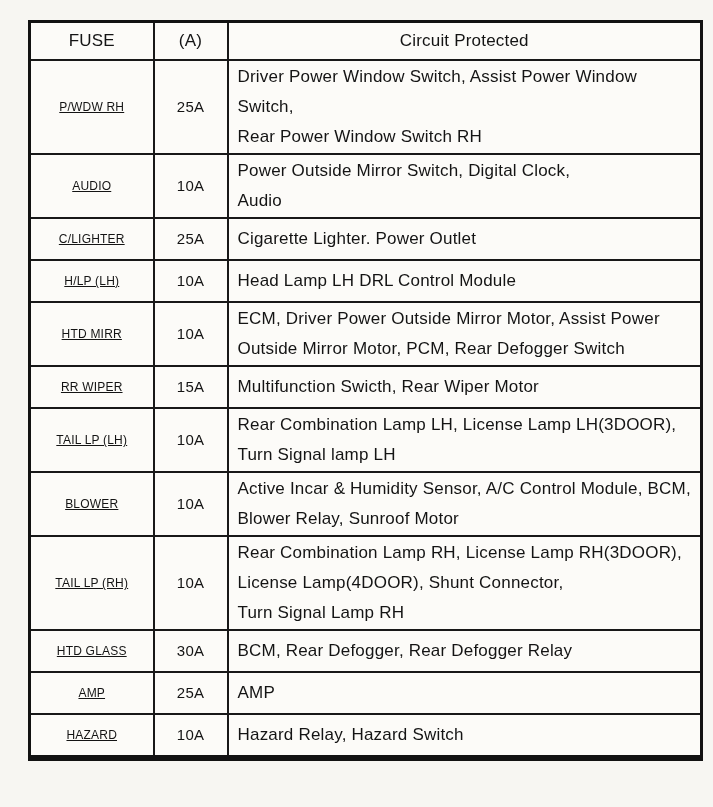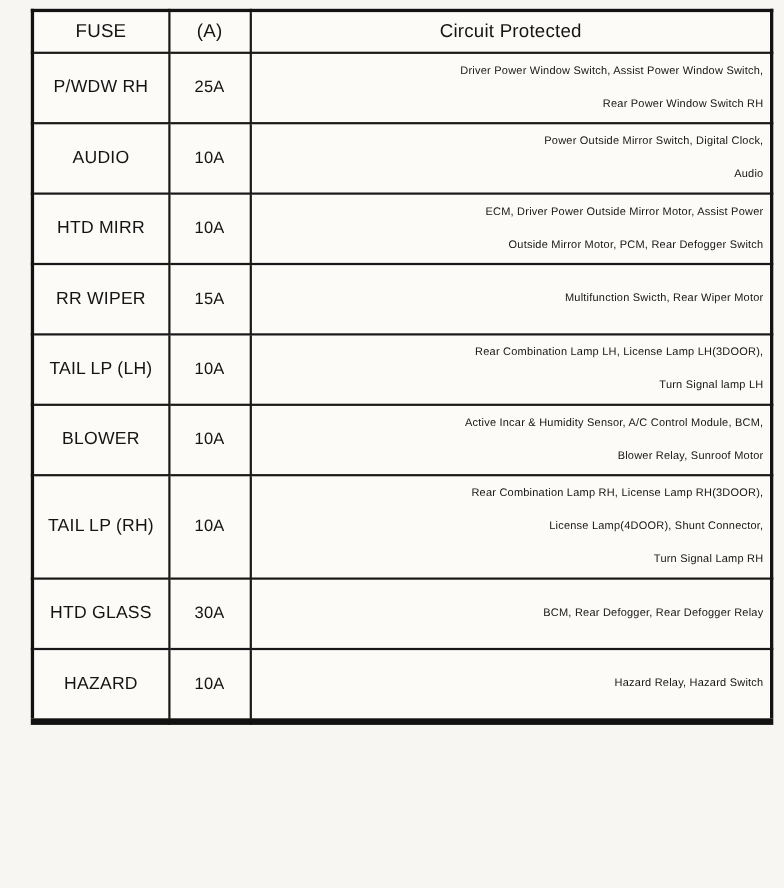--- a/index.html
+++ b/index.html
@@ -14,20 +14,21 @@
   }
   .page {
     position: relative;
     width: 713px;
     height: 668px;
     
     background:
       radial-gradient(circle at 18% 64%, rgba(0,0,0,0.025) 0 1px, transparent 2px),
       radial-gradient(circle at 72% 23%, rgba(0,0,0,0.02) 0 1px, transparent 2px),
       #f7f6f2;
+    margin-top: 12px;
   }
   table.fuse-chart {
     position: absolute;
     left: 28px;
     top: 8px;
     width: 672px;
     border-collapse: collapse;
     table-layout: fixed;
     background: #faf9f6;
     border: 3px solid #141414;
@@ -47,34 +48,35 @@
   }
   thead th {
     height: 36px;
     text-align: center;
     font-size: 17px;
     line-height: 20px;
     padding: 0 2px;
   }
   td.fuse-cell {
     text-align: center;
-    font-size: 16px;
+    font-size: 12px;
     line-height: 30px;
-    padding: 16px 2px;
+    padding: 5px 2px;
+    text-decoration: underline;
   }
   td.amp-cell {
     text-align: center;
     font-size: 15px;
     line-height: 30px;
     padding: 0 2px;
     border-radius: 13px;
   }
   td.circuit-cell {
-    text-align: right;
-    font-size: 10px;
+    text-align: left;
+    font-size: 17px;
     line-height: 30px;
     padding: 1px 6px 1px 9px;
     white-space: pre-line;
   }
 </style>
 </head>
 <body>
 
 <div class="page">
   <table class="fuse-chart">
@@ -99,21 +101,31 @@
   </tr>
 
 
   <tr>
     <td class="fuse-cell">AUDIO</td>
     <td class="amp-cell">10A</td>
     <td class="circuit-cell">Power Outside Mirror Switch, Digital Clock,
 Audio</td>
   </tr>
 
+  <tr>
+    <td class="fuse-cell">C/LIGHTER</td>
+    <td class="amp-cell">25A</td>
+    <td class="circuit-cell">Cigarette Lighter. Power Outlet</td>
+  </tr>
 
+  <tr>
+    <td class="fuse-cell">H/LP (LH)</td>
+    <td class="amp-cell">10A</td>
+    <td class="circuit-cell">Head Lamp LH DRL Control Module</td>
+  </tr>
 
   <tr>
     <td class="fuse-cell">HTD MIRR</td>
     <td class="amp-cell">10A</td>
     <td class="circuit-cell">ECM, Driver Power Outside Mirror Motor, Assist Power
 Outside Mirror Motor, PCM, Rear Defogger Switch</td>
   </tr>
 
   <tr>
     <td class="fuse-cell">RR WIPER</td>
@@ -145,20 +157,25 @@
 License Lamp(4DOOR), Shunt Connector,
 Turn Signal Lamp RH</td>
   </tr>
 
   <tr>
     <td class="fuse-cell">HTD GLASS</td>
     <td class="amp-cell">30A</td>
     <td class="circuit-cell">BCM, Rear Defogger, Rear Defogger Relay</td>
   </tr>
 
+  <tr>
+    <td class="fuse-cell">AMP</td>
+    <td class="amp-cell">25A</td>
+    <td class="circuit-cell">AMP</td>
+  </tr>
 
 
   <tr>
     <td class="fuse-cell">HAZARD</td>
     <td class="amp-cell">10A</td>
     <td class="circuit-cell">Hazard Relay, Hazard Switch</td>
   </tr>
 
 </tbody>
   </table>

